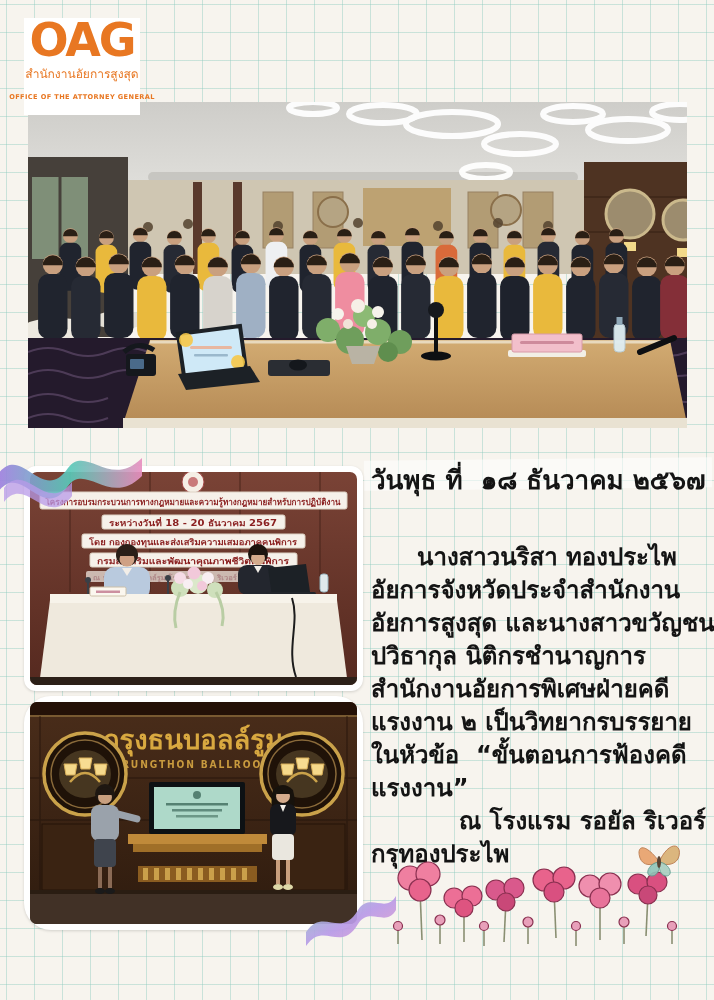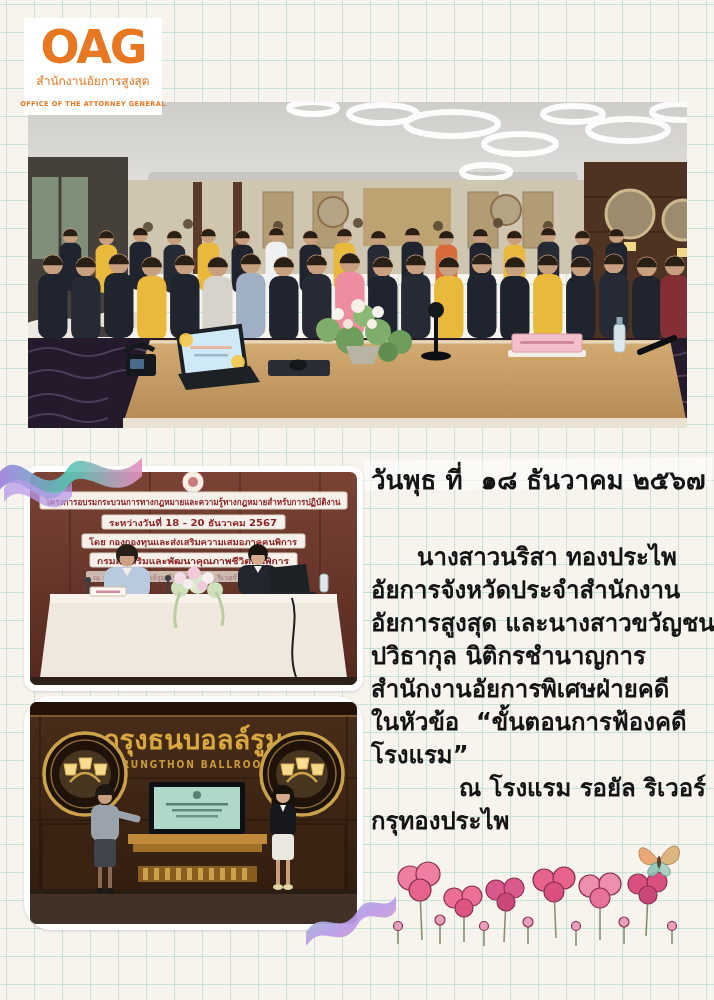--- a/index.html
+++ b/index.html
@@ -7,22 +7,22 @@
     position:relative;width:714px;height:1000px;overflow:hidden;
     font-family:"DejaVu Sans",sans-serif;
     background-color:#f7f4ee;
     background-image:
       linear-gradient(rgba(139,201,190,.42) 1px, transparent 1px),
       linear-gradient(90deg, rgba(139,201,190,.42) 1px, transparent 1px);
     background-size:28px 28px;
     background-position:6px 4px;
   }
   
-  .logo-card{position:absolute;left:24px;top:18px;width:138px;height:97px;background:#ffffff;
-    display:flex;flex-direction:column;align-items:center;justify-content:center;z-index:4;}
+  .logo-card{position:absolute;left:24px;top:18px;width:116px;height:97px;background:#ffffff;
+    display:flex;flex-direction:column;align-items:center;justify-content:flex-start;z-index:4;}
   .logo-acronym{font-size:46px;font-weight:800;letter-spacing:-2px;line-height:44px;color:#e87722;}
   .logo-th{font-size:12px;font-weight:400;color:#e87722;margin-top:2px;white-space:nowrap;}
   .logo-en{font-size:6.6px;font-weight:700;color:#e87722;letter-spacing:.4px;margin-top:10px;white-space:nowrap;}
   
   .photo-main{position:absolute;left:28px;top:102px;width:659px;height:326px;z-index:1;}
   .photo-card{position:absolute;background:#fff;border-radius:12px;padding:6px;box-shadow:0 1px 3px rgba(0,0,0,.15);z-index:2;}
   .photo-card.seminar{left:24px;top:466px;}
   .photo-card.ballroom{left:24px;top:696px;border-radius:27px;}
   .photo-card svg{display:block;border-radius:7px;}
   
@@ -228,22 +228,23 @@
 
   <div class="tape"></div>
   <div class="date-heading">วันพุธ ที่  ๑๘ ธันวาคม ๒๕๖๗</div>
 
   <div class="article">
     <div class="t-line ind1">นางสาวนริสา ทองประไพ</div>
     <div class="t-line">อัยการจังหวัดประจำสำนักงาน</div>
     <div class="t-line">อัยการสูงสุด และนางสาวขวัญชนก</div>
     <div class="t-line">ปวิธากุล นิติกรชำนาญการ</div>
     <div class="t-line">สำนักงานอัยการพิเศษฝ่ายคดี</div>
+    <div class="t-line">แรงงาน ๒ เป็นวิทยากรบรรยาย</div>
     <div class="t-line">ในหัวข้อ  “ขั้นตอนการฟ้องคดี</div>
-    <div class="t-line">โรงแรม”</div>
+    <div class="t-line">แรงงาน”</div>
     <div class="t-line ind2">ณ โรงแรม รอยัล ริเวอร์</div>
     <div class="t-line">กรุทองประไพ</div>
   </div>
 
   <div class="photo-card seminar">
     <svg width="327" height="213" viewBox="0 0 327 213">
       <defs>
         <linearGradient id="woodg" x1="0" y1="0" x2="0" y2="1">
           <stop offset="0" stop-color="#7a4336"></stop>
             <stop offset="1" stop-color="#55291f"></stop>

